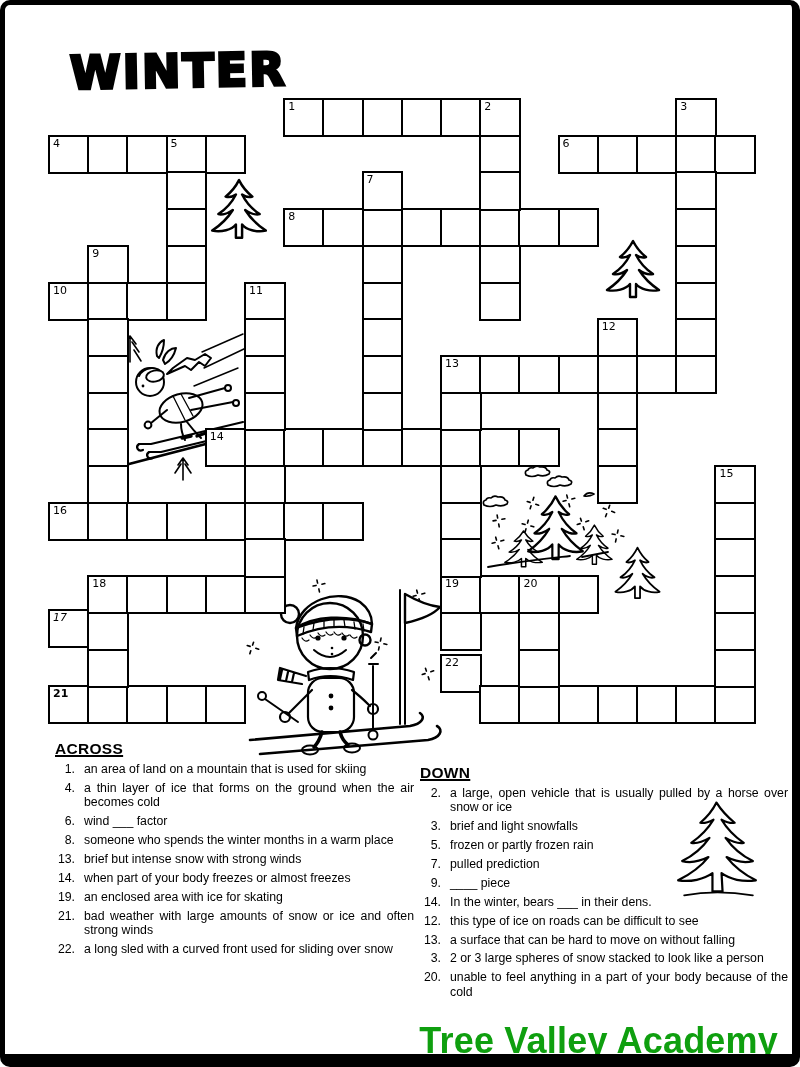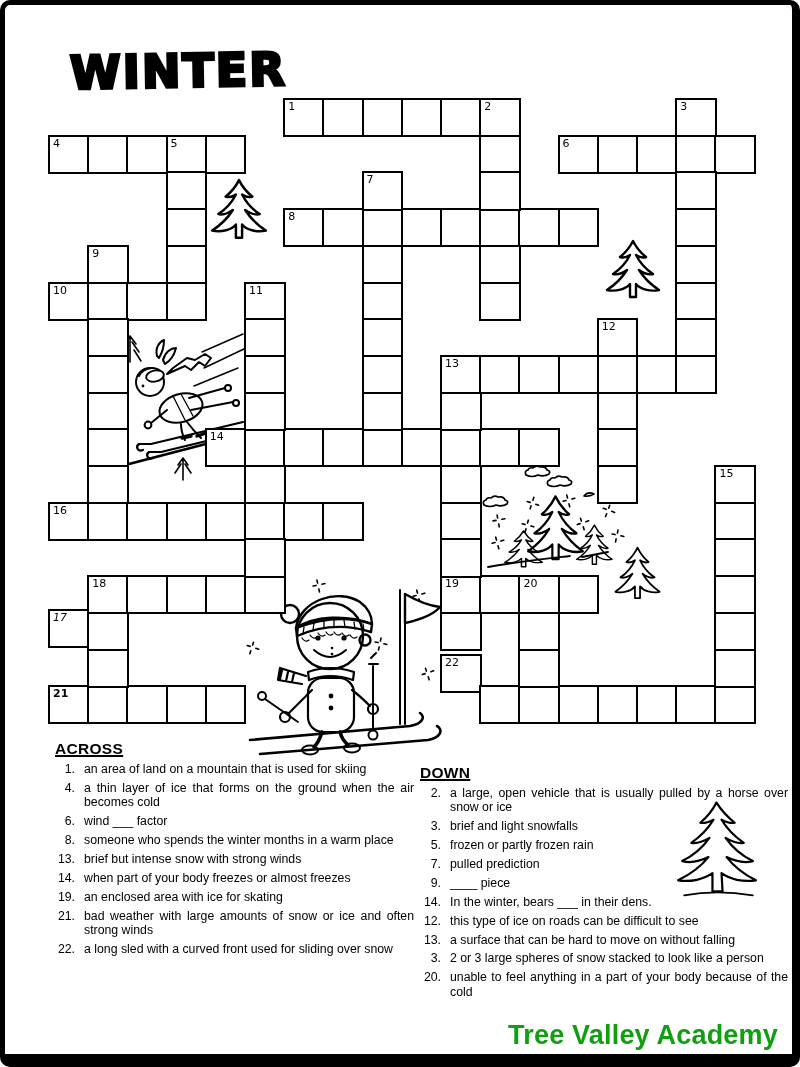--- a/index.html
+++ b/index.html
@@ -27,21 +27,21 @@
   #across-heading{left:55px;top:740px;}
   #down-heading{left:420px;top:764px;}
   .clues{position:absolute;margin:0;padding:0;list-style:none;z-index:20;
          font-size:12.3px;line-height:14.3px;}
   #across-list{left:50px;top:762px;width:364px;}
   #down-list{left:416px;top:786px;width:372px;}
   .clue{display:flex;margin-bottom:4.6px;}
   .cnum{flex:0 0 25px;text-align:right;margin-right:9px;}
   .ctext{flex:1;text-align:justify;}
   
-  #brand{position:absolute;right:22px;top:1020px;font-size:27px;font-weight:bold;
+  #brand{position:absolute;right:22px;top:1020px;font-size:36px;font-weight:bold;
          letter-spacing:.2px;z-index:20;}
   .ln{fill:none;stroke:#000;stroke-linecap:round;stroke-linejoin:round;}
 </style>
 </head>
 <body>
 
 <div id="page">
   <div id="frame"></div>
 
   <div id="title">WINTER</div>

